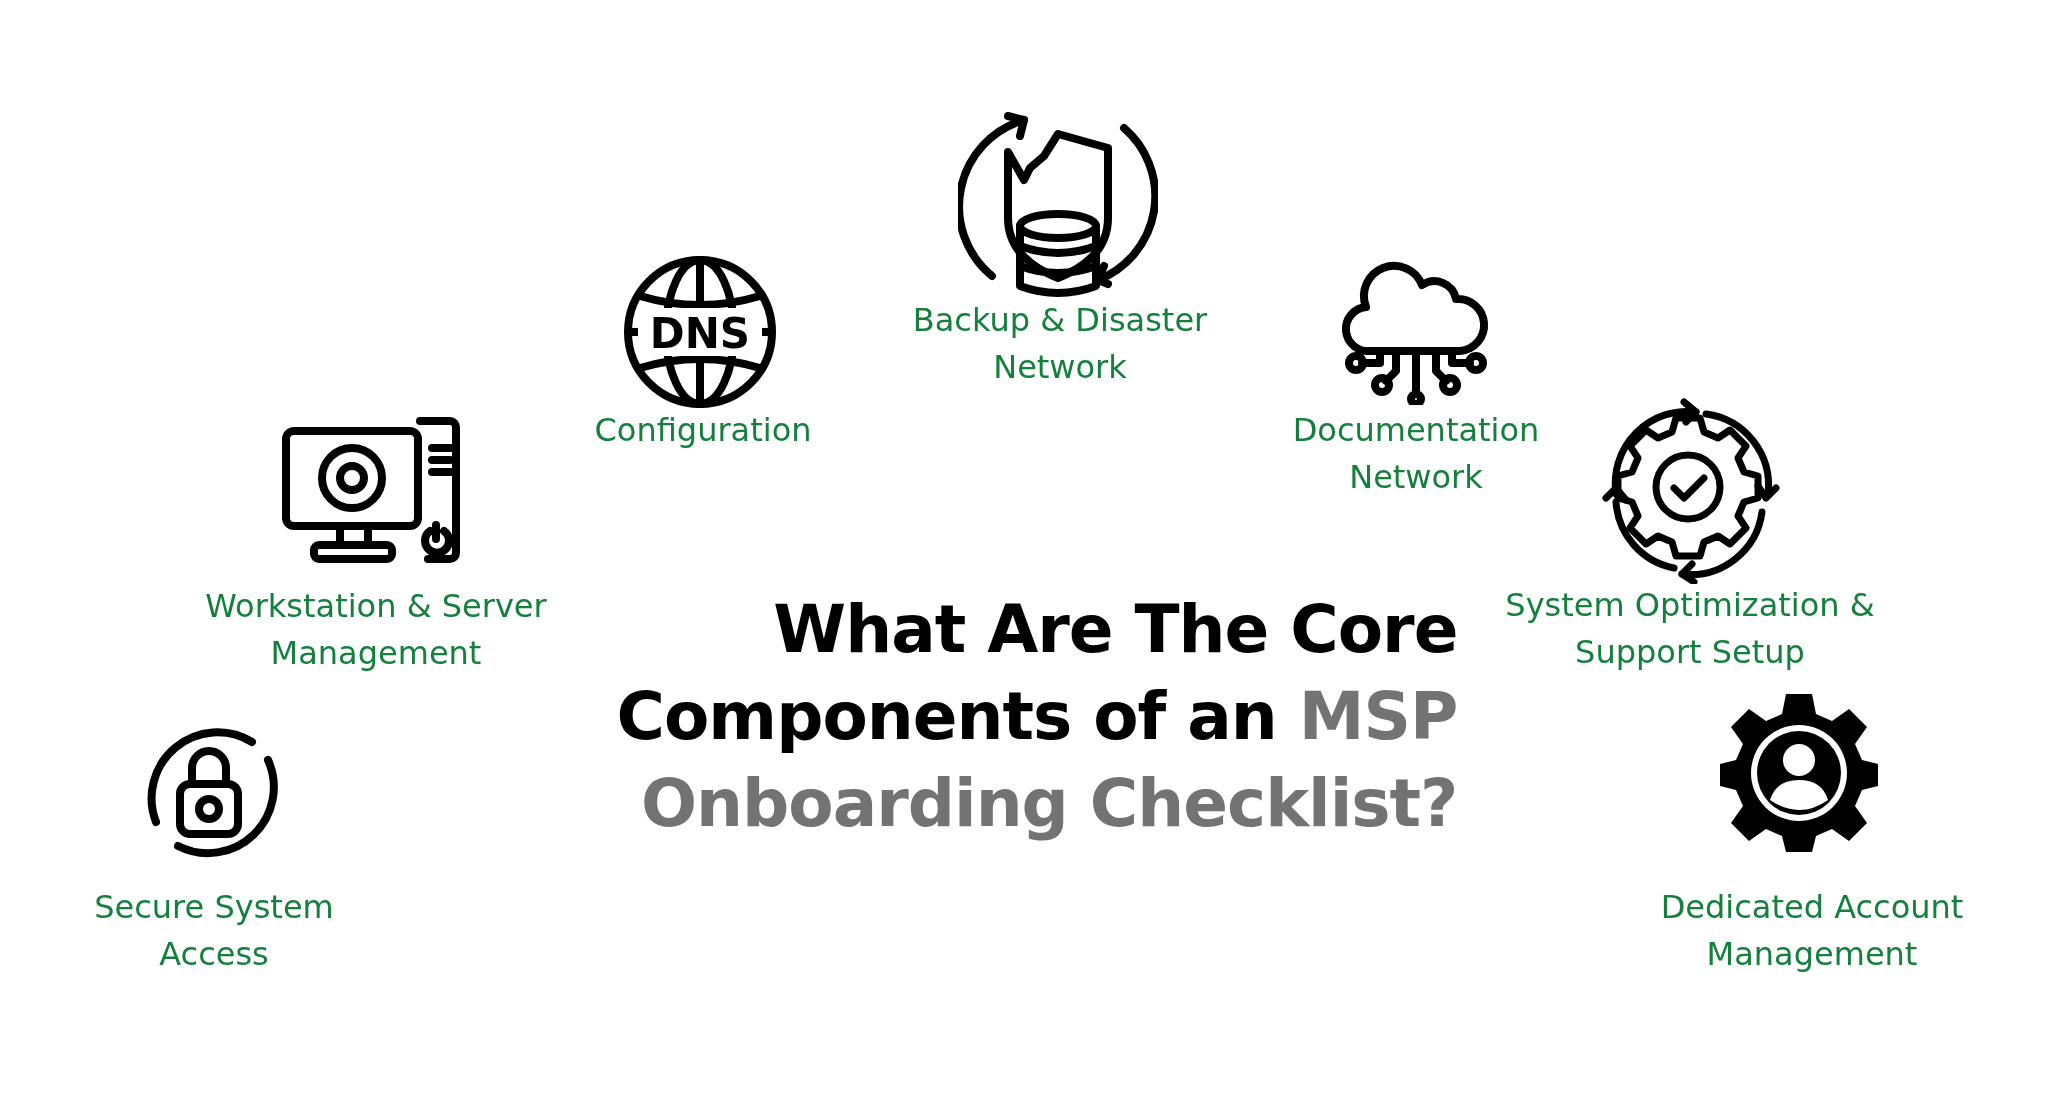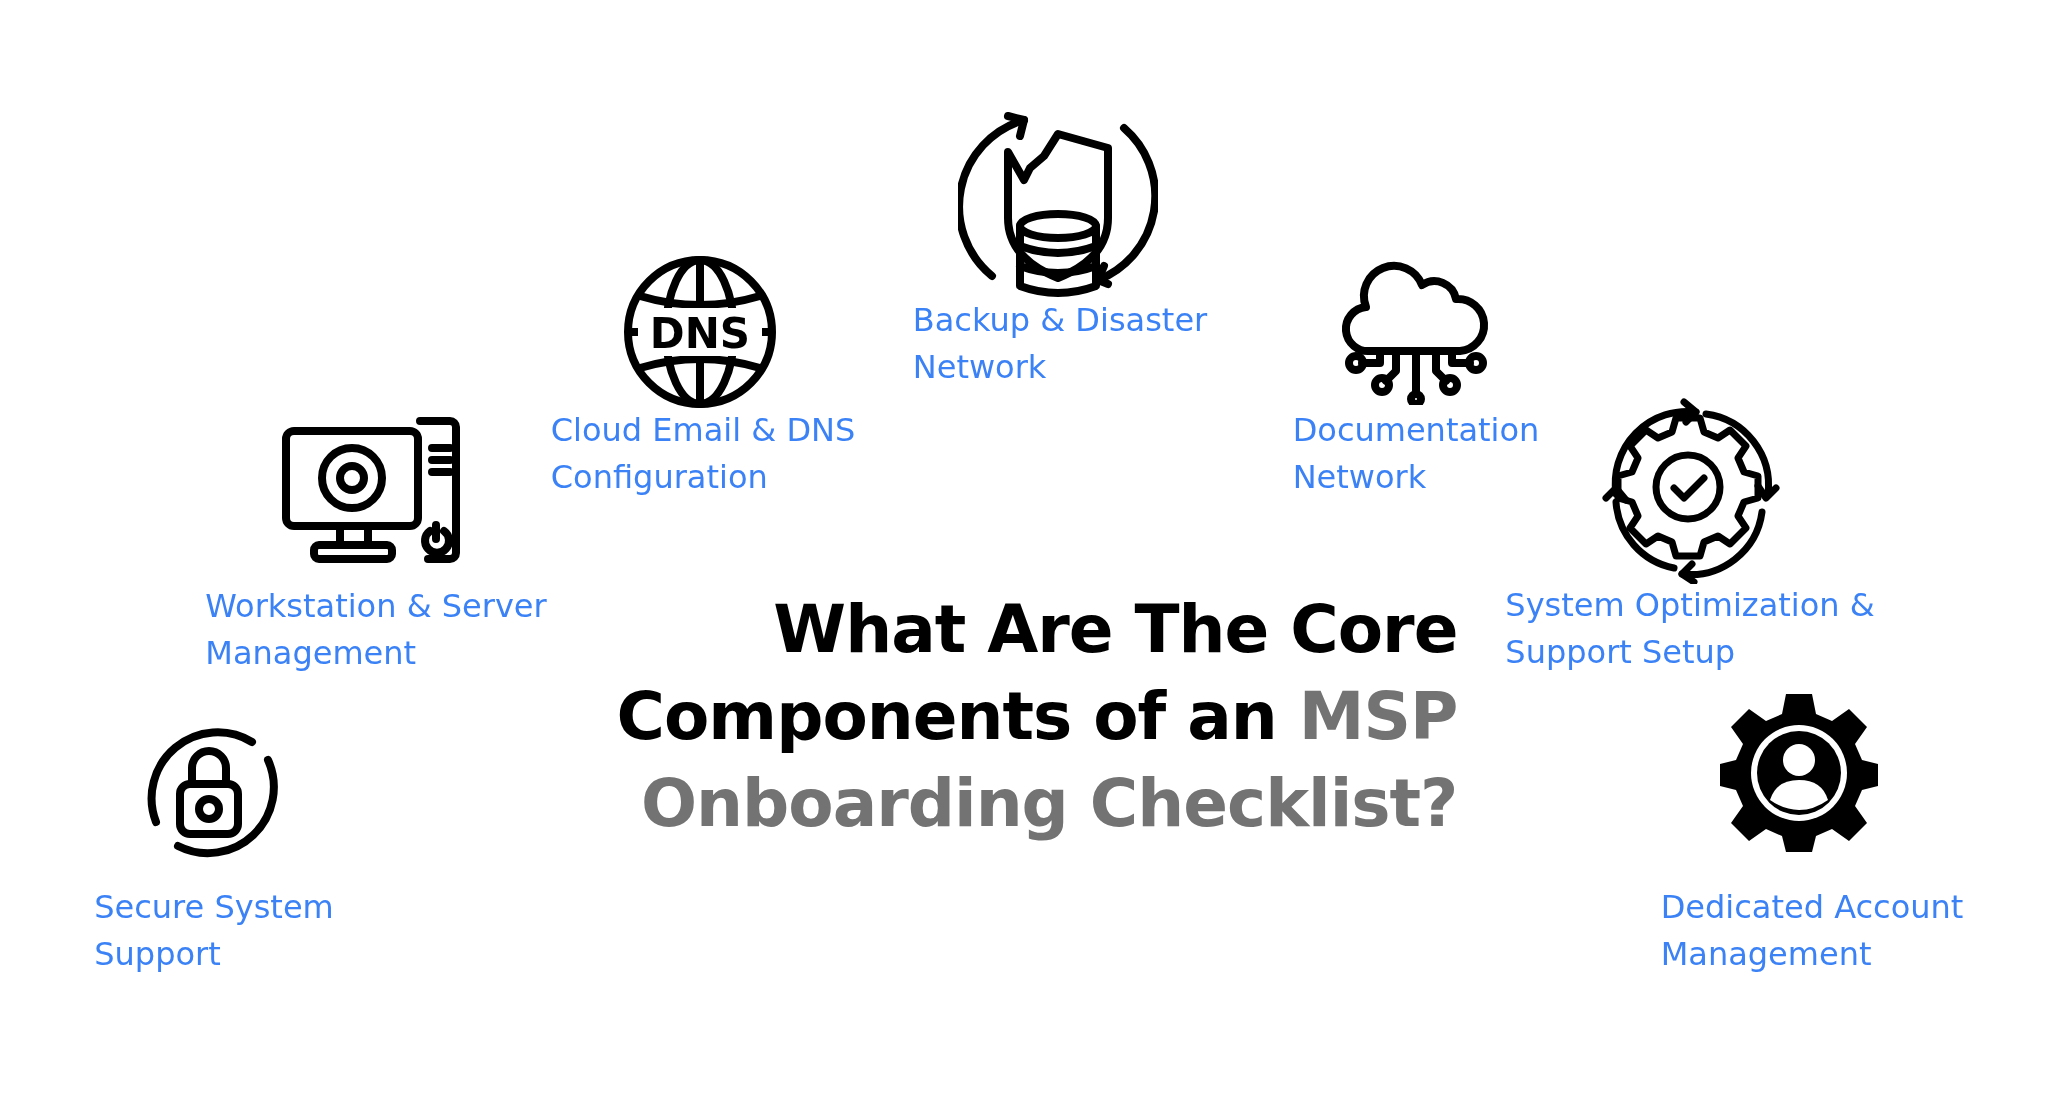--- a/index.html
+++ b/index.html
@@ -1,21 +1,21 @@
 <!DOCTYPE html>
 <html><head>
   <meta charset="utf-8">
   <style>
     html, body { margin: 0; padding: 0; background: #ffffff; }
     body { width: 2048px; height: 1097px; position: relative; overflow: hidden;
            font-family: "DejaVu Sans", sans-serif; color: #000; }
     .icon { position: absolute; }
     .icon svg { width: 100%; height: 100%; display: block; }
-    .label { position: absolute; font-size: 32px; line-height: 47px;
-             font-family: "DejaVu Sans", sans-serif; color: #3b82f6; white-space: nowrap;
+    .label { position: absolute; text-align: center; font-size: 32px; line-height: 47px;
+             font-family: "DejaVu Sans", sans-serif; color: #15803d; white-space: nowrap;
              transform: translateX(-50%); }
     .title { position: absolute; left: 1037px; top: 586px; transform: translateX(-50%);
              text-align: right; font-family: "DejaVu Sans", sans-serif; font-weight: 700;
              font-size: 66px; line-height: 87px; letter-spacing: -1px; white-space: nowrap; }
     .title .accent { color: #737373; }
     .title .dark { color: #000; }
   </style>
 </head>
 <body>
 
@@ -23,21 +23,21 @@
   <svg viewBox="0 0 150 150" fill="none" stroke="#000" stroke-width="8" stroke-linecap="round">
     <path d="M118 30 A66 66 0 0 0 22 110"></path>
     <path d="M134 48 A66 66 0 0 1 44 134"></path>
     <path d="M58 72 V56 a17 17 0 0 1 34 0 V72"></path>
     <rect x="46" y="72" width="58" height="50" rx="10"></rect>
     <circle cx="75" cy="97" r="10"></circle>
   </svg>
 </div>
 <div class="label" style="left:214px;top:884px;">
   <div>Secure System</div>
-  <div>Support</div>
+  <div>Access</div>
 </div>
 
 <div class="icon" style="left:280px;top:415px;width:185px;height:150px;">
   <svg viewBox="0 0 185 150" fill="none" stroke="#000" stroke-width="8" stroke-linejoin="round" stroke-linecap="round">
     <rect x="6" y="16" width="132" height="95" rx="8"></rect>
     <path d="M60 111 V130 M88 111 V130"></path>
     <rect x="34" y="130" width="78" height="14" rx="5"></rect>
     <path d="M140 6 H170 a6 6 0 0 1 6 6 V138 a6 6 0 0 1 -6 6 H148"></path>
     <path d="M152 33 H170 M152 45 H170 M152 57 H170"></path>
     <path d="M156 110 V124 M150 116 a12 12 0 1 0 14 0"></path>
@@ -58,21 +58,20 @@
     <circle cx="80" cy="80" r="72"></circle>
     <path d="M80 8 V50 M80 110 V152"></path>
     <ellipse cx="80" cy="80" rx="34" ry="72"></ellipse>
     <path d="M20 44 Q80 62 140 44 M20 116 Q80 98 140 116"></path>
     <path d="M8 80 H18 M142 80 H152"></path>
     <rect x="22" y="56" width="116" height="48" fill="#fff" stroke="none"></rect>
     <text x="80" y="96" text-anchor="middle" font-family="DejaVu Sans, sans-serif" font-weight="700" font-size="42" fill="#000" stroke="none">DNS</text>
   </svg>
 </div>
 <div class="label" style="left:703px;top:407px;">
-  <div>Cloud Email &amp; DNS</div>
   <div>Configuration</div>
 </div>
 
 <div class="icon" style="left:958px;top:108px;width:200px;height:192px;">
   <svg viewBox="0 0 200 192" fill="none" stroke="#000" stroke-width="8" stroke-linejoin="round" stroke-linecap="round">
     <path d="M34 168 A90 90 0 0 1 66 12"></path>
     <path d="M50 8 L66 12 L62 28"></path>
     <path d="M166 20 A90 90 0 0 1 140 172"></path>
     <path d="M150 176 L140 172 L146 158"></path>
     <path d="M100 26 L150 40 V110 Q150 150 100 170 Q50 150 50 110 V44 L66 72 L72 60 L86 48 Z"></path>

